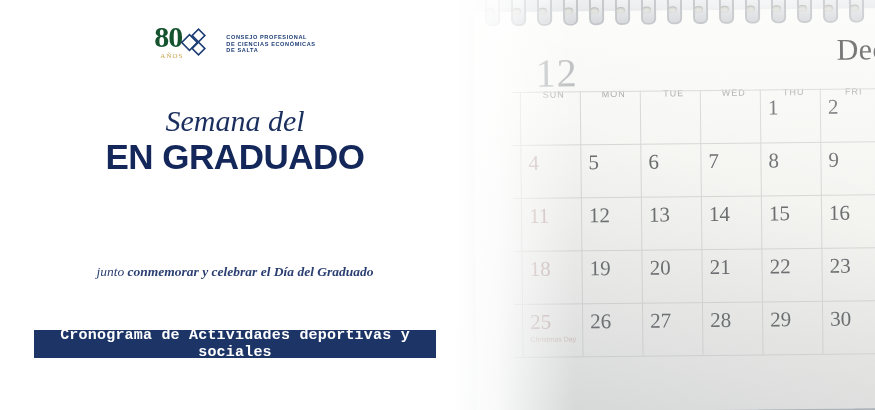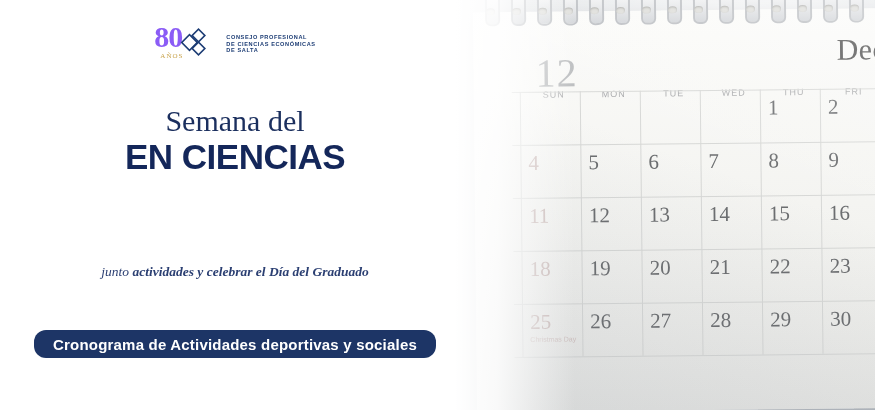--- a/index.html
+++ b/index.html
@@ -202,21 +202,21 @@
     width: 64px;
     height: 44px;
   }
   .logo-80 {
     position: absolute;
     left: 0;
     top: 0;
     font-family: "Liberation Serif", serif;
     font-size: 30px;
     font-weight: bold;
-    color: #8b5cf6;
+    color: #14532d;
     letter-spacing: -1px;
     line-height: 30px;
   }
   .logo-anios {
     position: absolute;
     left: 6px;
     top: 30px;
     font-family: "Liberation Serif", serif;
     font-size: 7px;
     color: #c8a24a;
@@ -240,20 +240,21 @@
     color: #1c3c74;
     text-transform: uppercase;
     white-space: nowrap;
   }
 
   .kicker {
     position: absolute;
     left: 0; right: 0;
     top: 104px;
     font-family: "Liberation Serif", serif;
+    font-style: italic;
     font-size: 30px;
     color: #1b2f5e;
   }
   .headline {
     position: absolute;
     left: 0; right: 0;
     top: 138px;
     font-family: "Liberation Sans", sans-serif;
     font-weight: bold;
     font-size: 39px;
@@ -276,29 +277,30 @@
   }
   .subtext b { font-weight: bold; }
 
   .cta {
     position: absolute;
     left: 34px;
     top: 330px;
     width: 402px;
     height: 28px;
     background: #1d3566;
-    border-radius: 12px;
+    border-radius: 0;
     display: flex;
     align-items: center;
     justify-content: center;
     color: #ffffff;
     font-size: 15px;
     font-weight: bold;
     letter-spacing: 0.2px;
     cursor: pointer;
+    font-family: Liberation Mono, monospace;
   }
 </style>
 </head>
 <body>
 
 <div class="banner">
 
   <div class="photo">
     <div class="photo-bg"></div>
 
@@ -470,22 +472,22 @@
       <div class="logo-text">
         <div>Consejo Profesional</div>
         <div>de Ciencias Económicas</div>
         <div>de Salta</div>
       </div>
     </div>
 
     <div class="kicker">Semana del</div>
 
     <div class="headline">
-      <div class="l2">EN CIENCIAS</div>
+      <div class="l2">EN GRADUADO</div>
     </div>
 
     <div class="subtext">
-      <div><span>junto </span><b>actividades y celebrar el Día del Graduado</b></div>
+      <div><span>junto </span><b>conmemorar y celebrar el Día del Graduado</b></div>
     </div>
 
     <div class="cta">Cronograma de Actividades deportivas y sociales</div>
   </div>
 </div>
 
 </body></html>

